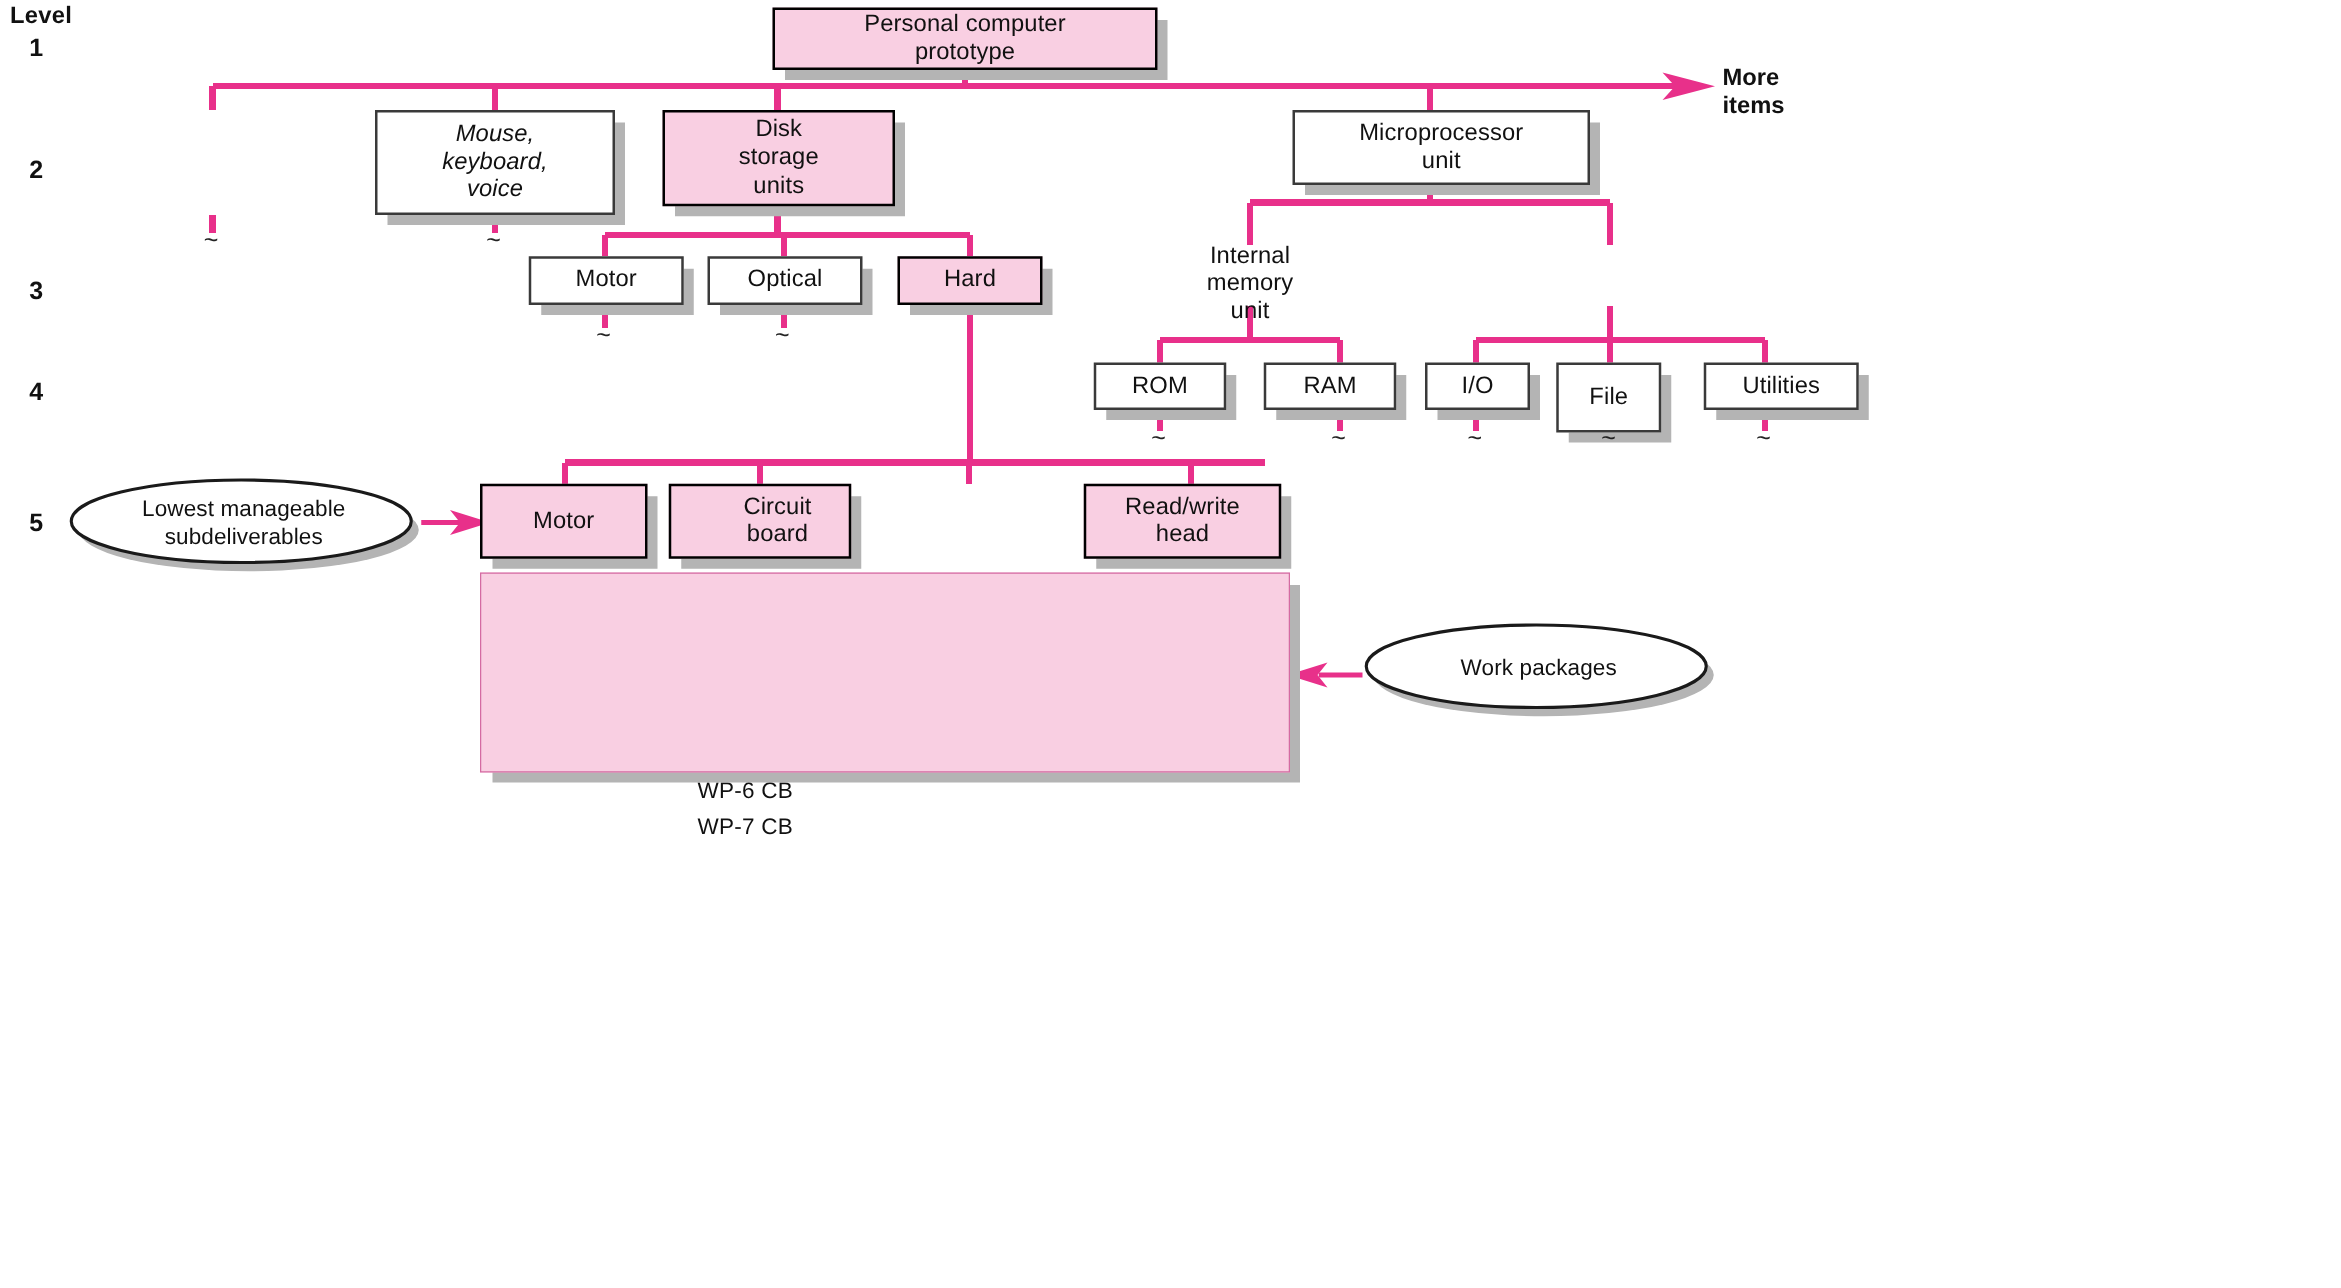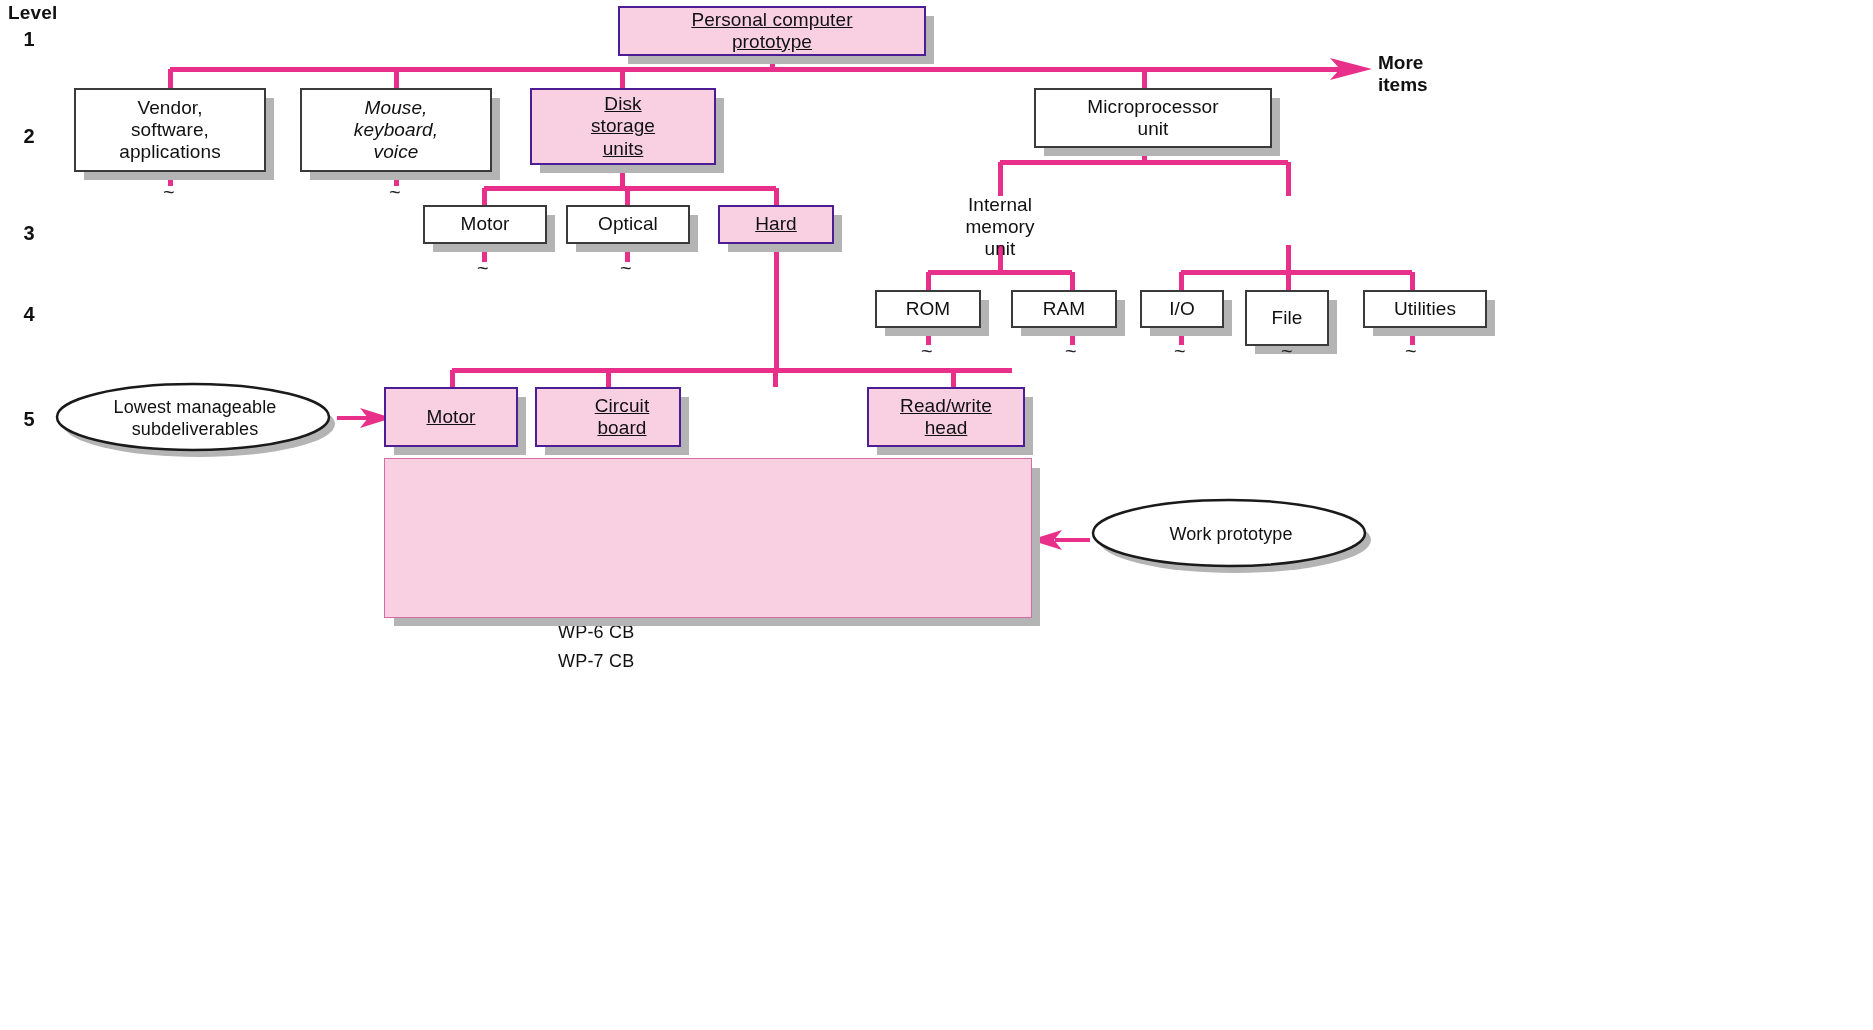--- a/index.html
+++ b/index.html
@@ -58,23 +58,22 @@
   .node .txt { display: block; padding: 0 4px; }
   
   .node.white {
     background: #ffffff;
     border: 2px solid #3a3a3a;
     box-shadow: 9px 9px 0 -1px #b4b4b4;
   }
   
   .node.pink {
     background: #f9cfe2;
-    border: 2px solid #4c1d95;
+    border: 2px solid #000000;
     box-shadow: 9px 9px 0 -1px #b4b4b4;
-    text-decoration: underline;
   }
   
   .node.plain {
     background: transparent;
     border: none;
     box-shadow: none;
   }
   
   .tilde {
     position: absolute;
@@ -206,23 +205,20 @@
   <div class="level-num" style="left:14px; top:28px;">1</div>
   <div class="level-num" style="left:14px; top:125px;">2</div>
   <div class="level-num" style="left:14px; top:222px;">3</div>
   <div class="level-num" style="left:14px; top:303px;">4</div>
   <div class="level-num" style="left:14px; top:408px;">5</div>
 
   <div class="node pink" style="left:618px; top:6px; width:308px; height:50px;">
     <span class="txt">Personal computer<br>prototype</span>
   </div>
 
-  <div class="node white" style="left:74px; top:88px; width:192px; height:84px;">
-    <span class="txt">Vendor,<br>software,<br>applications</span>
-  </div>
 
   <div class="node white" style="left:300px; top:88px; width:192px; height:84px;font-style:italic;">
     <span class="txt">Mouse,<br>keyboard,<br>voice</span>
   </div>
 
   <div class="node pink" style="left:530px; top:88px; width:186px; height:77px;">
     <span class="txt">Disk<br>storage<br>units</span>
   </div>
 
   <div class="node white" style="left:1034px; top:88px; width:238px; height:60px;">
@@ -324,18 +320,18 @@
       <ellipse cx="143" cy="41" rx="136" ry="33" fill="#ffffff" stroke="#1a1a1a" stroke-width="2.5"></ellipse>
     </svg>
     <div class="callout-label" style="padding-right:10px; padding-bottom:12px;">Lowest manageable<br>subdeliverables</div>
   </div>
 
   <div class="callout" style="left:1086px; top:492px; width:290px; height:86px;">
     <svg width="290" height="86" viewBox="0 0 290 86" xmlns="http://www.w3.org/2000/svg">
       <ellipse cx="149" cy="48" rx="136" ry="33" fill="#b4b4b4"></ellipse>
       <ellipse cx="143" cy="41" rx="136" ry="33" fill="#ffffff" stroke="#1a1a1a" stroke-width="2.5"></ellipse>
     </svg>
-    <div class="callout-label" style="padding-right:10px; padding-bottom:12px;">Work prototype</div>
+    <div class="callout-label" style="padding-right:10px; padding-bottom:12px;">Work packages</div>
   </div>
 
   <div class="side-note" style="left:1378px; top:52px;">More<br>items</div>
 
 </div>
 
 </body></html>

